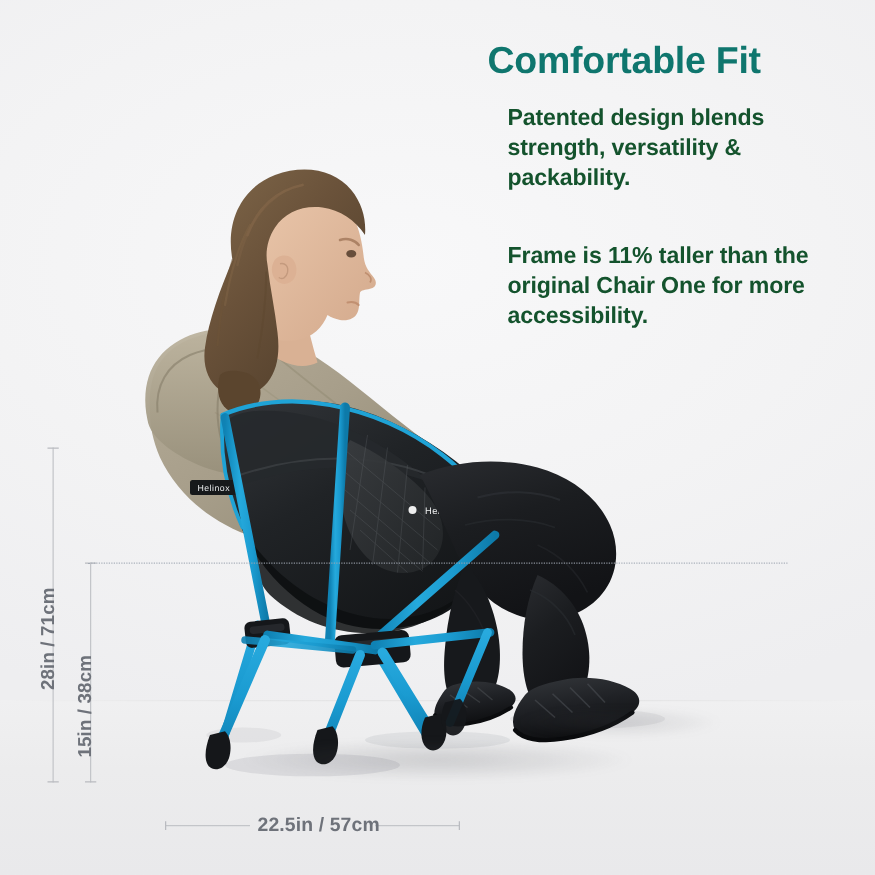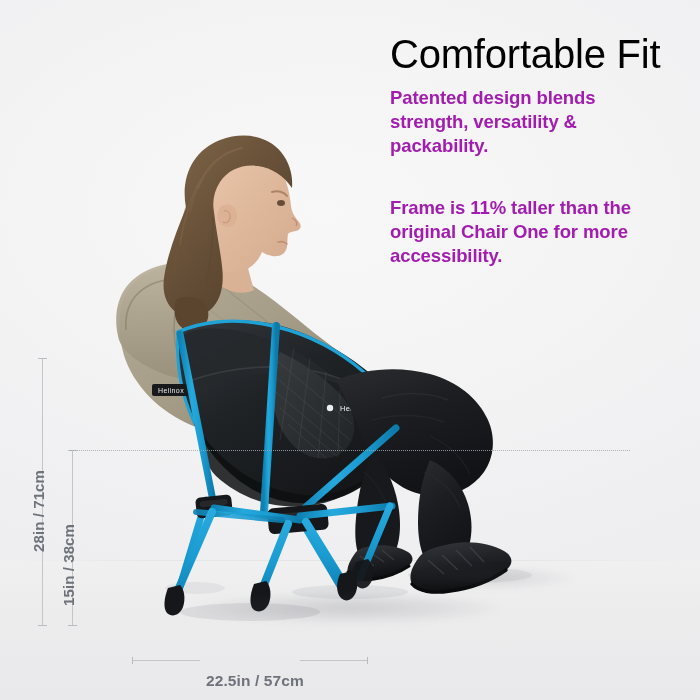--- a/index.html
+++ b/index.html
@@ -53,33 +53,33 @@
   }
 
   
   .text-panel {
     position: absolute;
     left: 390px;
     top: 32px;
     width: 280px;
   }
   .headline {
-    font-size: 40px;
-    font-weight: normal;
-    color: #000000;
+    font-size: 30px;
+    font-weight: bold;
+    color: #0f766e;
     letter-spacing: -0.2px;
     line-height: 1.12;
     margin: 0 0 9px 0;
   }
   .bodytext {
     font-size: 18.5px;
     font-weight: bold;
-    color: #a21caf;
+    color: #14532d;
     line-height: 1.30;
-    margin: 0;
+    margin: 16px;
     letter-spacing: -0.1px;
   }
   .block-2 { margin-top: 38px; }
 
   
   .dim-line-v {
     position: absolute;
     width: 1px;
     background: #c3c5c9;
   }
@@ -400,15 +400,15 @@
   <div class="dim-label-v" style="left:60px; top:606px;">15in / 38cm</div>
 
   <div class="guide-dotted" style="left:70px; top:450px; width:560px;"></div>
 
   <div class="dim-line-h" style="left:132px; top:660px; width:68px;">
     <div class="dim-cap-v" style="left:0;"></div>
   </div>
   <div class="dim-line-h" style="left:300px; top:660px; width:68px;">
     <div class="dim-cap-v" style="left:67px;"></div>
   </div>
-  <div class="dim-label-h" style="left:206px; top:652px;margin-top:20px;">22.5in / 57cm</div>
+  <div class="dim-label-h" style="left:206px; top:652px;">22.5in / 57cm</div>
 
 </div>
 
 </body></html>

